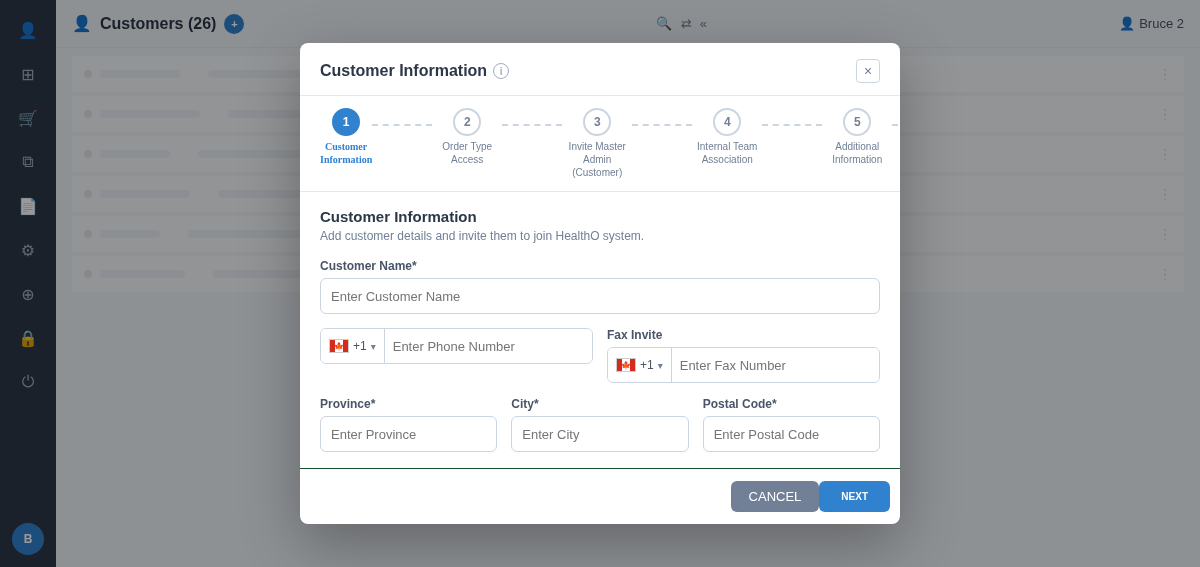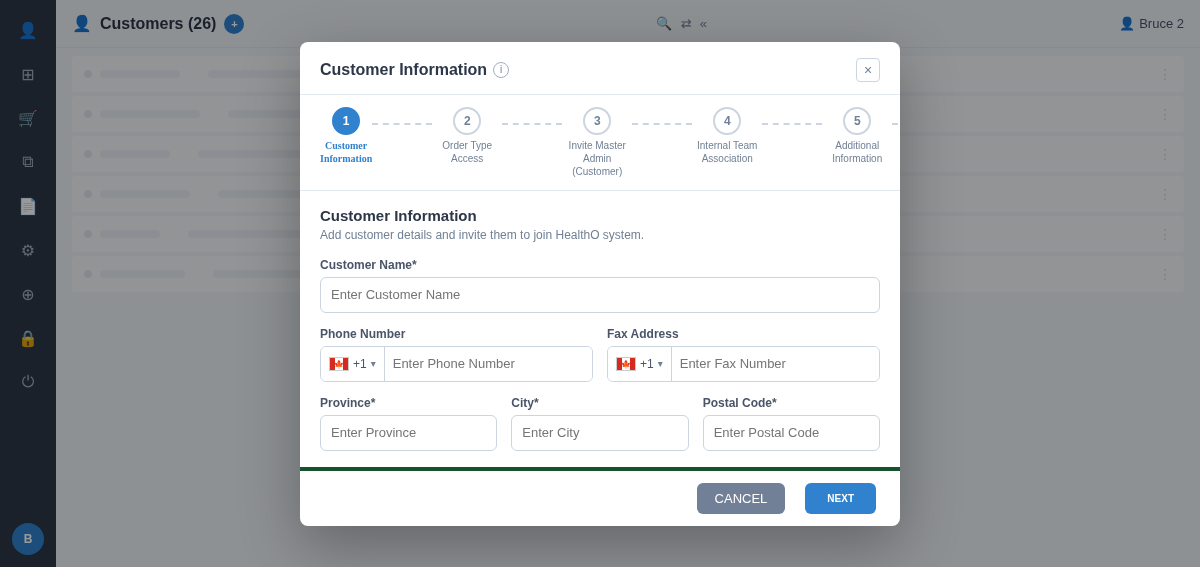--- a/index.html
+++ b/index.html
@@ -374,23 +374,23 @@
     }
     .chevron-down {
       font-size: 10px;
       color: #718096;
     }
 
     
     .modal-footer {
       display: flex;
       justify-content: flex-end;
-      gap: 20px;
-      padding: 12px 24px;
-      border-top: 4px solid #14532d;
+      gap: 0;
+      padding: 12px 10px;
+      border-top: 1px solid #14532d;
       flex-shrink: 0;
     }
     .btn-cancel {
       padding: 8px 18px;
       border: none;
       border-radius: 6px;
       background: #718096;
       color: white;
       font-size: 13px;
       font-weight: 500;
@@ -534,38 +534,37 @@
       <div class="section-title">Customer Information</div>
       <div class="section-subtitle">Add customer details and invite them to join HealthO system.</div>
 
       <div class="form-group">
         <label class="form-label">Customer Name*</label>
         <input class="form-input" type="text" placeholder="Enter Customer Name" style="">
       </div>
 
       <div class="form-row">
         <div class="form-col">
-          <label class="form-label">Phone Number</label>
           <div class="phone-input-wrapper">
             <div class="phone-flag-select">
               <div class="flag-ca">
                 <div class="flag-ca-inner">
                   <div class="flag-ca-left"></div>
                   <div class="flag-ca-right"></div>
                   <span class="flag-ca-leaf">🍁</span>
                 </div>
               </div>
               <span>+1</span>
               <span class="chevron-down">▾</span>
             </div>
             <input class="phone-number-input" type="text" placeholder="Enter Phone Number" style="">
           </div>
         </div>
         <div class="form-col">
-          <label class="form-label">Fax Address</label>
+          <label class="form-label">Fax Invite</label>
           <div class="phone-input-wrapper">
             <div class="phone-flag-select">
               <div class="flag-ca">
                 <div class="flag-ca-inner">
                   <div class="flag-ca-left"></div>
                   <div class="flag-ca-right"></div>
                   <span class="flag-ca-leaf">🍁</span>
                 </div>
               </div>
               <span>+1</span>

